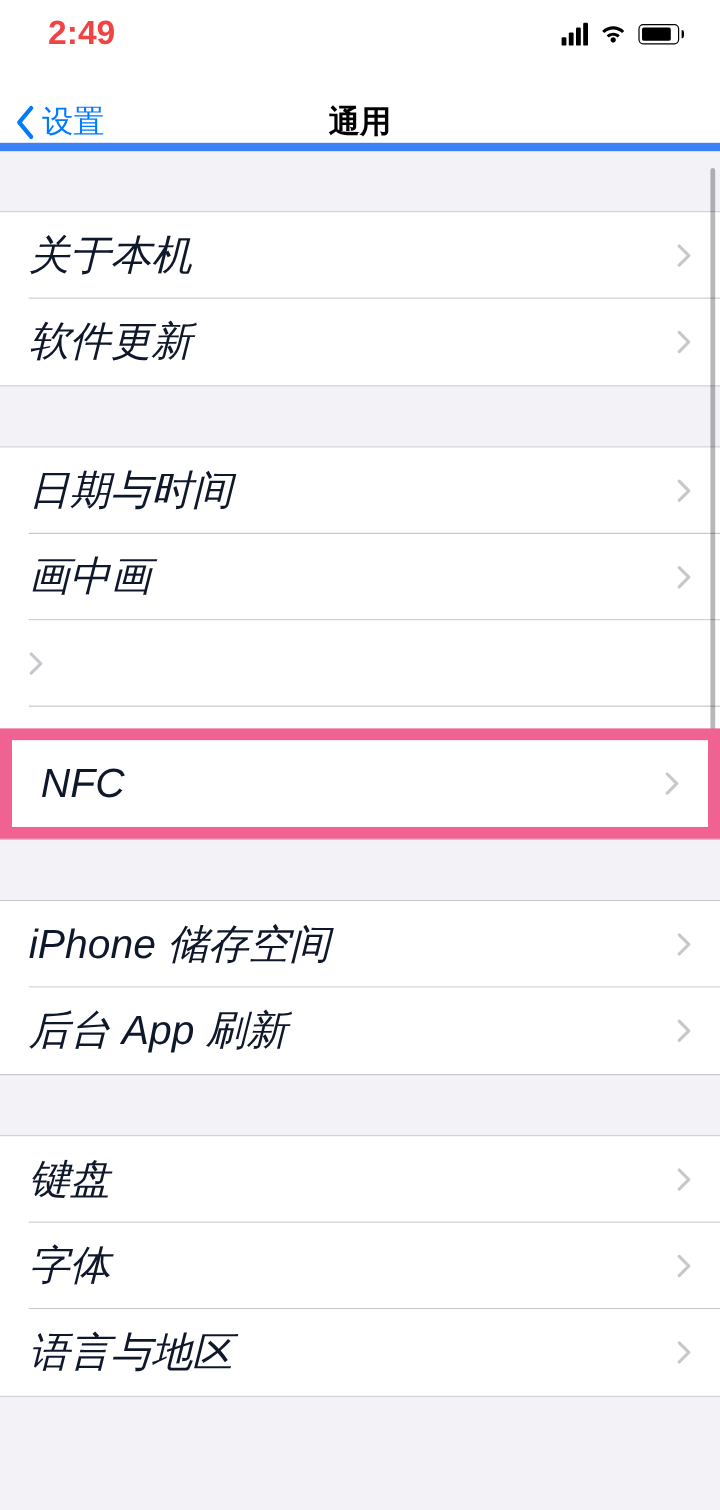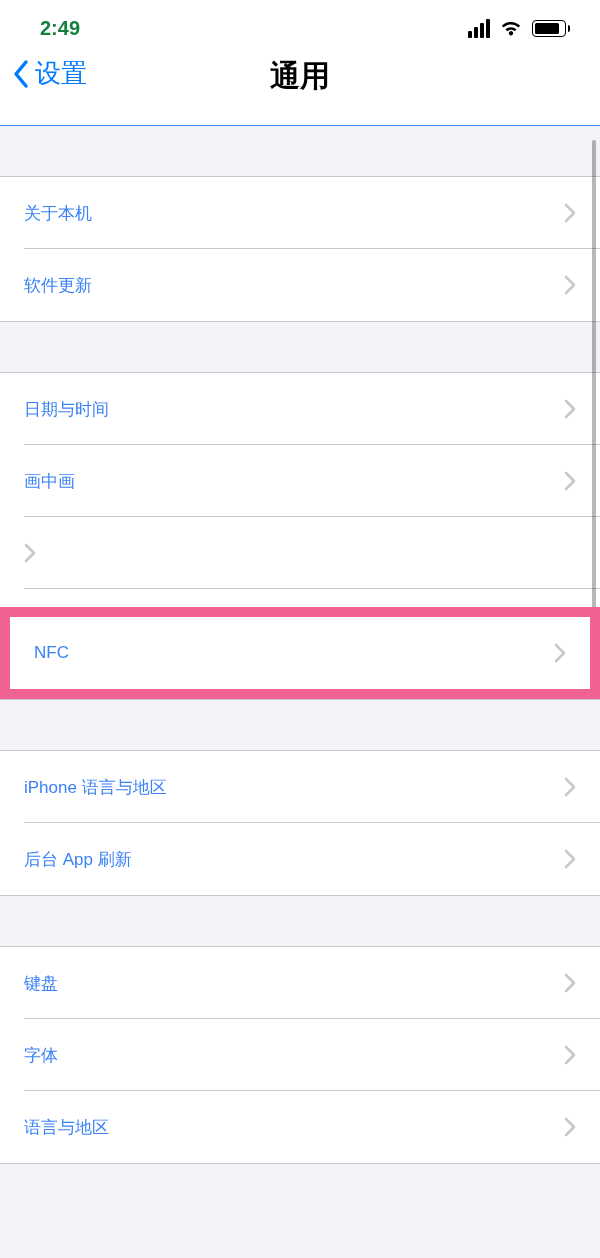--- a/index.html
+++ b/index.html
@@ -18,23 +18,23 @@
     }
     .status-bar {
       height: 56px;
       background: #ffffff;
       display: flex;
       align-items: center;
       justify-content: space-between;
       padding: 0 30px 0 40px;
     }
     .status-time {
-      font-size: 20px;
+      font-size: 28px;
       font-weight: 600;
-      color: #15803d;
+      color: #ef4444;
     }
     .status-icons {
       display: flex;
       align-items: center;
       gap: 8px;
     }
     .signal-icon {
       display: flex;
       align-items: flex-end;
       gap: 2px;
@@ -71,38 +71,38 @@
       width: 2.5px;
       height: 7px;
       background: #000;
       border-radius: 0 2px 2px 0;
       margin-left: 1.5px;
     }
     .nav-bar {
       height: 70px;
       background: #ffffff;
       display: flex;
-      align-items: flex-start;
-      position: relative;
-      border-bottom: 1px solid #3b82f6;
+      align-items: flex-end;
+      position: relative;
+      border-bottom: 7px solid #3b82f6;
     }
     .back-button {
       display: flex;
       align-items: center;
       padding-left: 12px;
       color: #007aff;
       font-size: 26px;
     }
     .back-chevron svg { width: 18px; height: 30px; display: block; }
     .back-label { margin-left: 5px; }
     .nav-title {
       position: absolute;
       left: 50%;
       transform: translateX(-50%);
-      font-size: 30px;
+      font-size: 26px;
       font-weight: 600;
       color: #000;
     }
     .content {
       overflow-y: auto;
       height: calc(1258px - 56px - 70px);
     }
     .section-gap { height: 50px; }
     .list-group {
       background: #ffffff;
@@ -120,23 +120,24 @@
     .list-item:not(:last-child)::after {
       content: "";
       position: absolute;
       bottom: 0;
       left: 24px;
       right: 0;
       height: 1px;
       background: #c8c7cc;
     }
     .item-label {
-      font-size: 17px;
-      color: #3b82f6;
+      font-size: 34px;
+      color: #0f172a;
       flex: 1;
+      font-style: italic;
     }
     .chevron-right svg { width: 12px; height: 20px; display: block; }
     .chevron-right { color: #c7c7cc; }
     .highlight-box {
       border: 10px solid #f06292;
       position: relative;
       z-index: 5;
       margin-top: 18px;
     }
     .highlight-box .list-item::after { display: none; }
@@ -242,21 +243,21 @@
             <svg viewBox="0 0 12 20" fill="none" stroke="#c7c7cc" stroke-width="2.6" stroke-linecap="round" stroke-linejoin="round">
               <polyline points="2,2 10,10 2,18"></polyline>
             </svg>
           </div>
         </div>
       </div>
     </div>
     <div class="section-gap"></div>
     <div class="list-group">
       <div class="list-item">
-        <div class="item-label">iPhone 语言与地区</div>
+        <div class="item-label">iPhone 储存空间</div>
         <div class="chevron-right">
           <svg viewBox="0 0 12 20" fill="none" stroke="#c7c7cc" stroke-width="2.6" stroke-linecap="round" stroke-linejoin="round">
             <polyline points="2,2 10,10 2,18"></polyline>
           </svg>
         </div>
       </div>
       <div class="list-item">
         <div class="item-label">后台 App 刷新</div>
         <div class="chevron-right">
           <svg viewBox="0 0 12 20" fill="none" stroke="#c7c7cc" stroke-width="2.6" stroke-linecap="round" stroke-linejoin="round">

